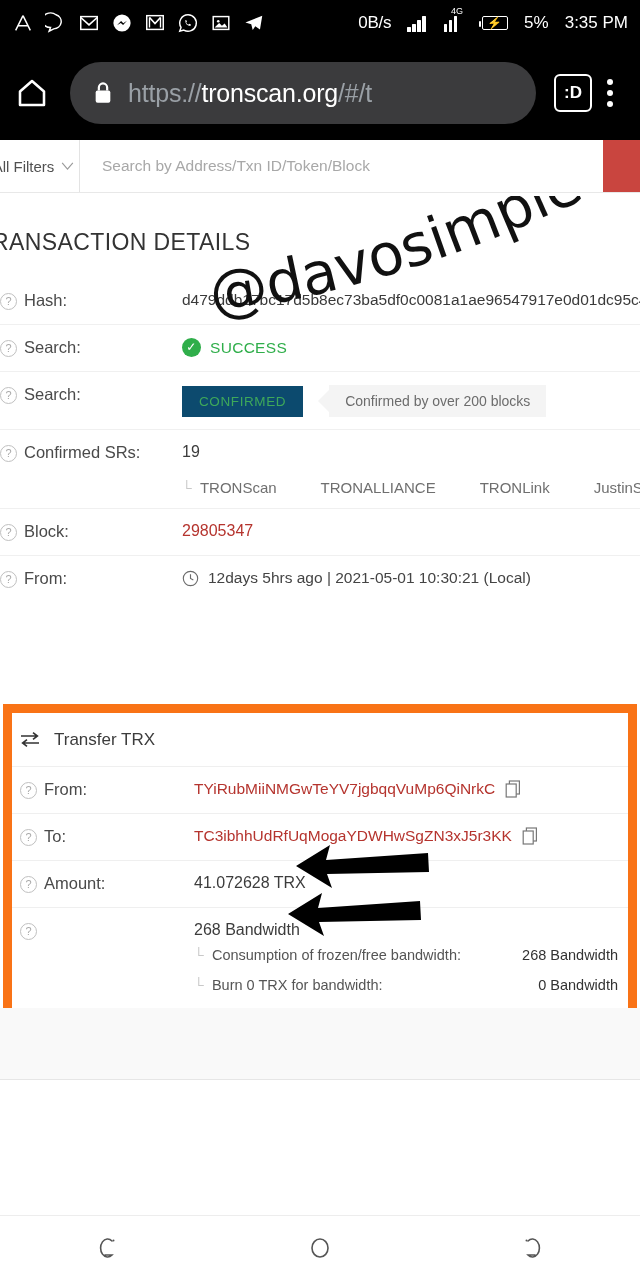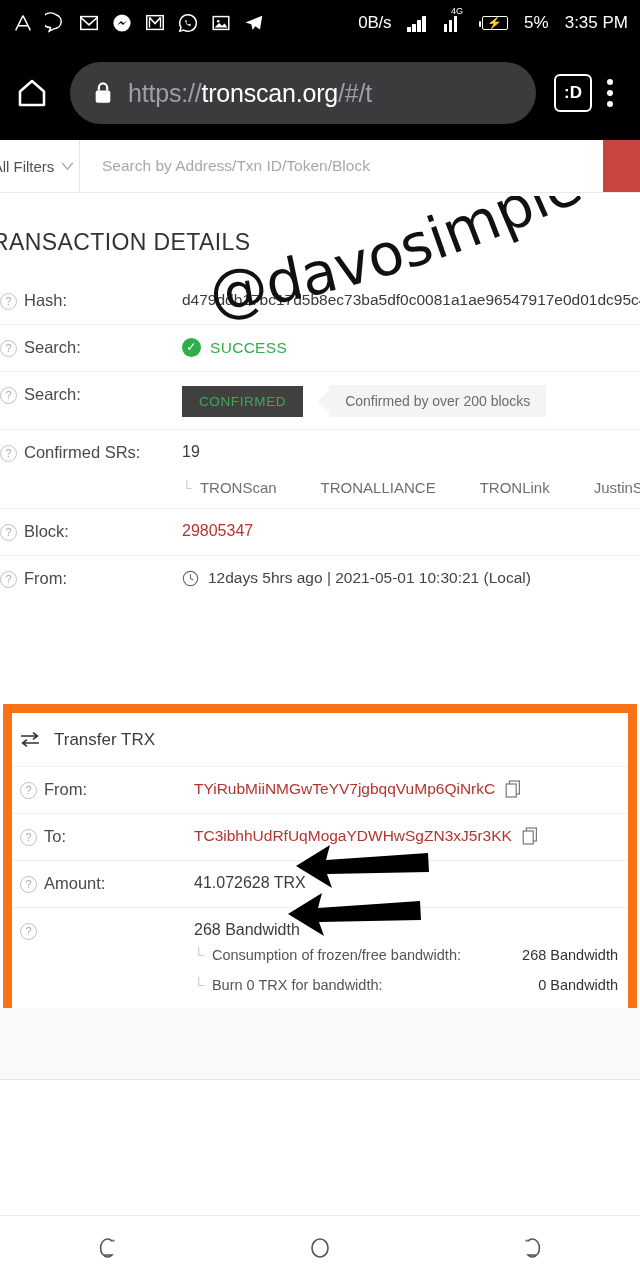--- a/index.html
+++ b/index.html
@@ -111,21 +111,21 @@
   .val { flex:1; color:#3c3c3c; font-size:16px; padding-right:4px; }
   .val.mono { white-space:nowrap; overflow:hidden; font-size:15.5px; color:#3a3a3a;}
   .val.red, .link-red { color:#b5342e; }
   .success { display:flex; align-items:center; gap:9px; color:#2fae4a; font-size:15.5px; letter-spacing:0.3px;}
   .check {
     width:19px; height:19px; border-radius:50%; background:#2fae4a; color:#fff;
     font-size:12px; line-height:19px; text-align:center; flex:none;
   }
   .statuswrap { display:flex; align-items:center; }
   .badge {
-    background:#404040; color:#3ea85a; font-size:13.5px; letter-spacing:0.6px;
+    background:#0c4a6e; color:#3ea85a; font-size:13.5px; letter-spacing:0.6px;
     padding:8px 17px; display:inline-block;
   }
   .tip {
     position:relative; background:#f4f4f4; color:#6c6c6c; font-size:14px;
     padding:8px 16px; margin-left:26px;
   }
   .tip:before{
     content:""; position:absolute; left:-11px; top:50%; transform:translateY(-50%);
     border:11px solid transparent; border-right-color:#f4f4f4; border-left:0;
   }

